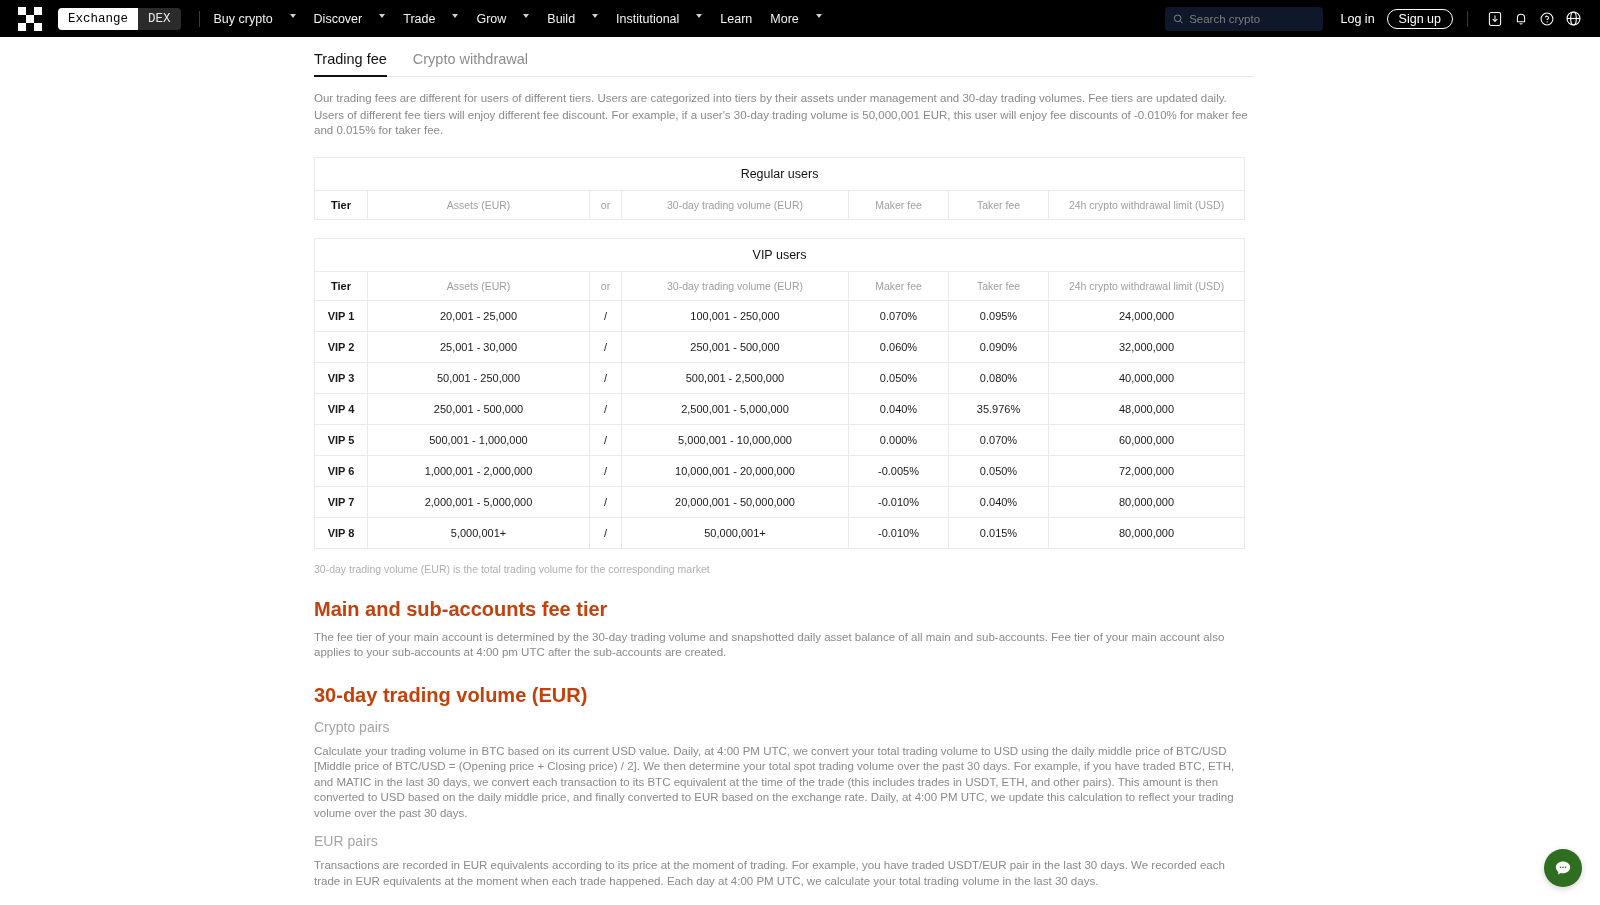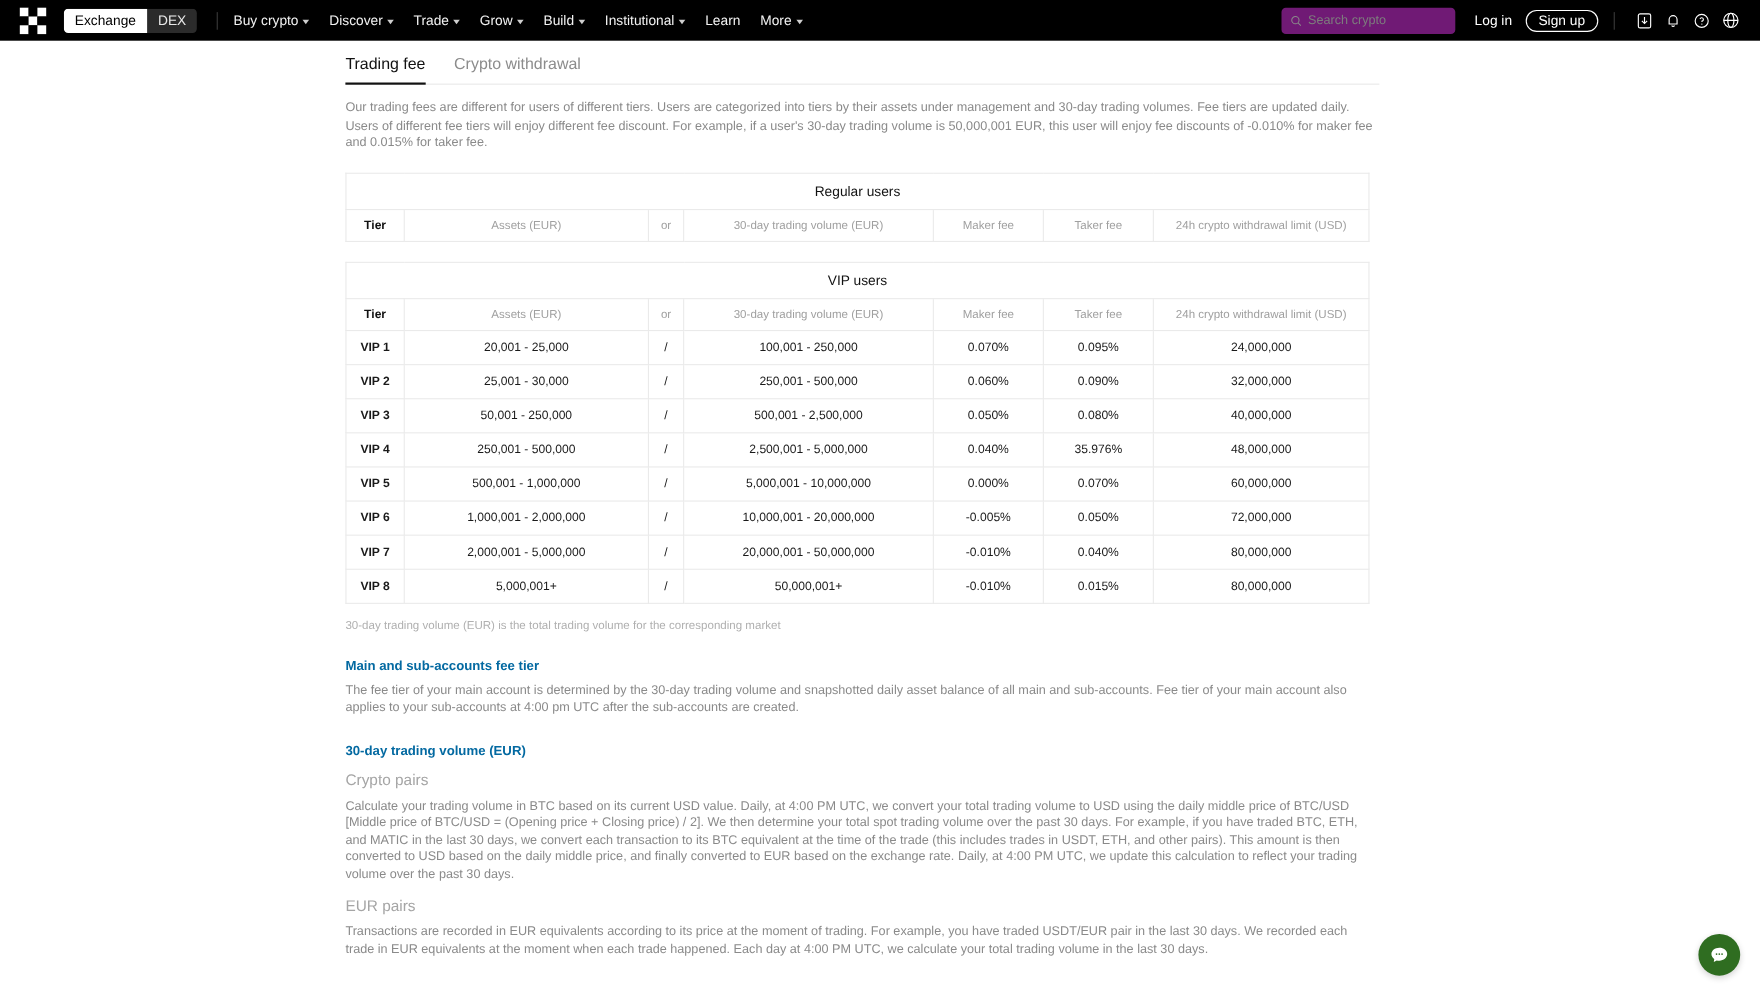--- a/index.html
+++ b/index.html
@@ -37,53 +37,54 @@
     overflow: hidden;
     height: 22px;
     margin-right: 4px;
   }
   .seg .opt {
     font-size: 12.5px;
     line-height: 22px;
     padding: 0 10px;
     cursor: pointer;
     white-space: nowrap;
+    font-family: Liberation Mono, monospace;
   }
   .seg .opt.active { background: #ffffff; color: #000000; }
   .seg .opt.inactive { background: #2b2b2b; color: #e8e8e8; }
 
   .nav-div {
     width: 1px; height: 16px; background: #3a3a3a; margin: 0 14px;
   }
   .navitems { display: flex; align-items: center; gap: 18px; }
   .navitem {
     font-size: 12.5px;
     color: #f2f2f2;
-    display: flex; align-items: center; gap: 4px;
+    display: flex; gap: 17px;
     cursor: pointer;
     white-space: nowrap;
   }
   .caret {
     width: 0; height: 0;
     border-left: 3.5px solid transparent;
     border-right: 3.5px solid transparent;
     border-top: 4px solid #cfcfcf;
     display: inline-block;
     margin-top: 2px;
   }
 
   .nav-right {
     margin-left: auto;
     display: flex;
     align-items: center;
     gap: 0;
   }
   .searchbox {
     width: 158px; height: 24px;
-    background: #701a75;
+    background: #0f172a;
     border-radius: 4px;
     display: flex; align-items: center;
     padding: 0 8px;
     gap: 6px;
     margin-right: 18px;
   }
   .searchbox input {
     background: transparent; border: none; outline: none;
     color: #d8d8d8; font-size: 11.5px;
     font-family: "Liberation Sans", sans-serif;
@@ -181,22 +182,22 @@
   col.c-taker { width: 100px; }
   col.c-limit { width: 196px; }
 
   .tbl-note {
     font-size: 10.5px;
     color: #b0b0b0;
     margin-top: 14px;
   }
 
   h3.sec {
-    font-size: 12px;
-    color: #0369a1;
+    font-size: 20px;
+    color: #c2410c;
     font-weight: bold;
     margin-top: 23px;
     margin-bottom: 0;
   }
   .para {
     font-size: 11.5px;
     color: #8a8a8a;
     line-height: 15.5px;
     margin-top: 9px;
   }

